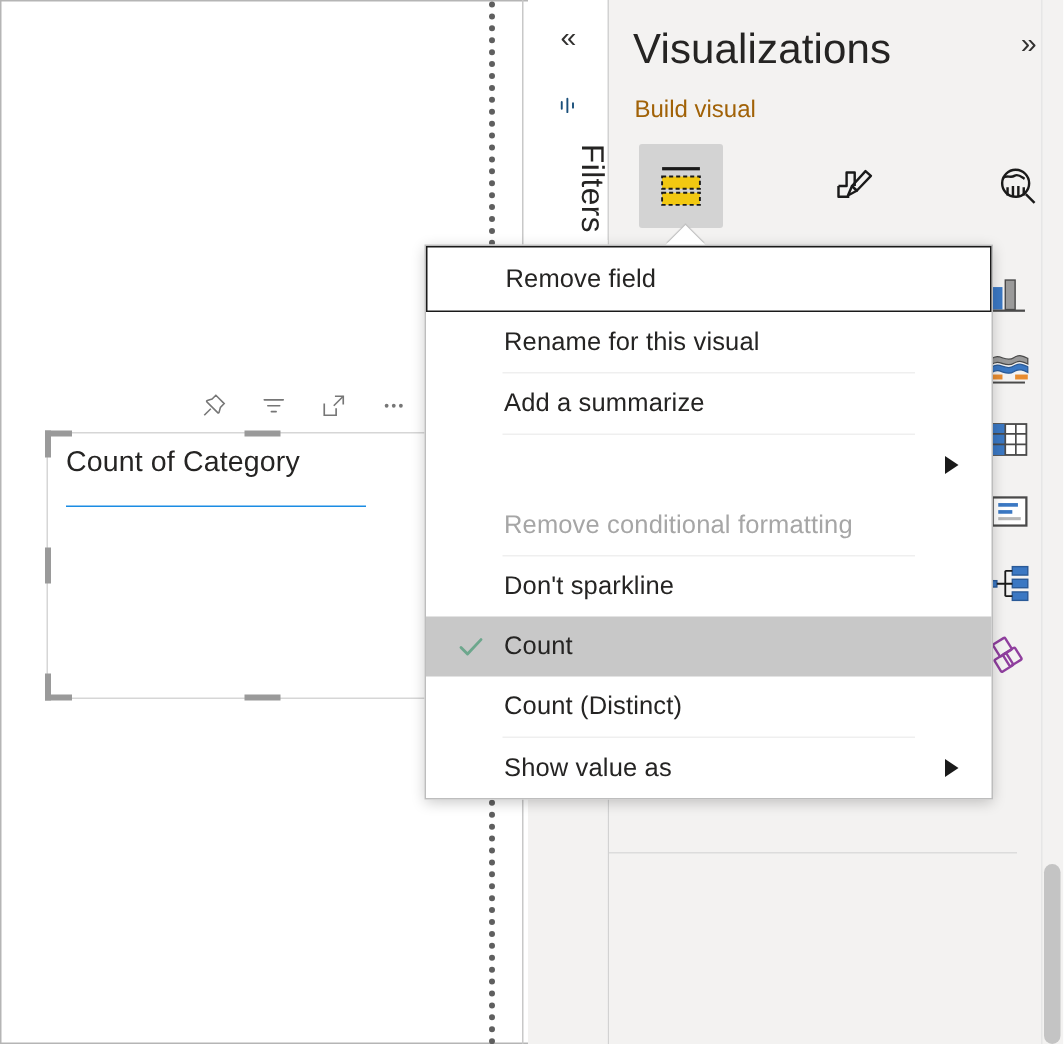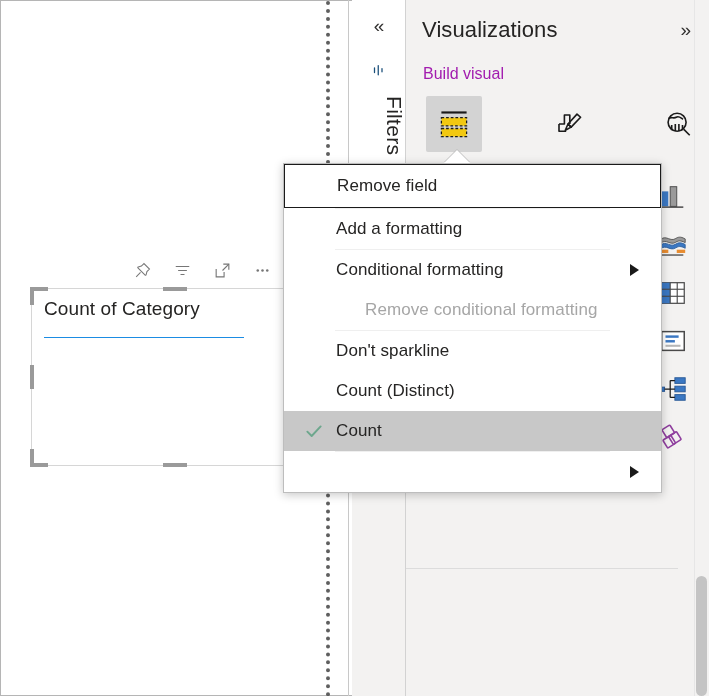--- a/index.html
+++ b/index.html
@@ -184,39 +184,39 @@
     top: 0;
     width: 303px;
     height: 696px;
     background: #f3f2f1;
     box-sizing: border-box;
   }
   .viz-title {
     position: absolute;
     left: 16px;
     top: 17px;
-    font-size: 22px;
+    font-size: 28px;
     color: #252423;
     letter-spacing: .1px;
   }
   .viz-expand {
     position: absolute;
     right: 18px;
     top: 20px;
     font-size: 19px;
     color: #323130;
     cursor: pointer;
     line-height: 1;
   }
   .viz-subtitle {
     position: absolute;
     left: 17px;
     top: 65px;
     font-size: 16px;
-    color: #a21caf;
+    color: #a16207;
   }
 
   .build-tabs {
     position: absolute;
     left: 10px;
     top: 96px;
     width: 283px;
     height: 56px;
   }
   .build-tab {
@@ -321,21 +321,21 @@
   }
   .ctx-item .ctx-label {
     padding-left: 52px;
     letter-spacing: .1px;
   }
   .ctx-item.focused {
     border: 1px solid #1a1a1a;
     height: 44px;
   }
   .ctx-item.focused .ctx-label { }
-  .ctx-item.disabled { color: #a6a6a6; cursor: default; margin-left: 29px; }
+  .ctx-item.disabled { color: #a6a6a6; cursor: default; }
   .ctx-item.checked { background: #c8c8c8; }
   .ctx-check {
     position: absolute;
     left: 20px;
     top: 50%;
     margin-top: -10px;
     width: 20px;
     height: 20px;
     color: #6da78d;
   }
@@ -516,44 +516,47 @@
     </div>
   </div>
 
   <div class="viz-divider"></div>
 
   <div class="ctx-caret"></div>
   <div class="ctx-menu" id="ctx-menu">
       <div class="ctx-item focused">
         <span class="ctx-label">Remove field</span>
       </div>
+      <div class="ctx-item">
+        <span class="ctx-label">Rename for this visual</span>
+      </div>
       <div class="ctx-sep"></div>
       <div class="ctx-item">
-        <span class="ctx-label">Add a formatting</span>
+        <span class="ctx-label">Add a summarize</span>
       </div>
       <div class="ctx-sep"></div>
       <div class="ctx-item">
-        <span class="ctx-label">Conditional formatting</span>
         <span class="ctx-sub-arrow"></span>
       </div>
       <div class="ctx-item disabled">
         <span class="ctx-label">Remove conditional formatting</span>
       </div>
       <div class="ctx-sep"></div>
       <div class="ctx-item">
         <span class="ctx-label">Don't sparkline</span>
-      </div>
-      <div class="ctx-item">
-        <span class="ctx-label">Count (Distinct)</span>
       </div>
       <div class="ctx-item checked">
         <span class="ctx-check"><svg width="20" height="20" viewBox="0 0 24 24" fill="none" stroke="#6da78d" stroke-width="2.3" stroke-linecap="round" stroke-linejoin="round">
             <path d="M4 12.8 9.2 18 20 6.5"></path>
           </svg></span>
         <span class="ctx-label">Count</span>
       </div>
+      <div class="ctx-item">
+        <span class="ctx-label">Count (Distinct)</span>
+      </div>
       <div class="ctx-sep"></div>
       <div class="ctx-item">
+        <span class="ctx-label">Show value as</span>
         <span class="ctx-sub-arrow"></span>
       </div>
     </div>
 
 </div>
 
 </body></html>

